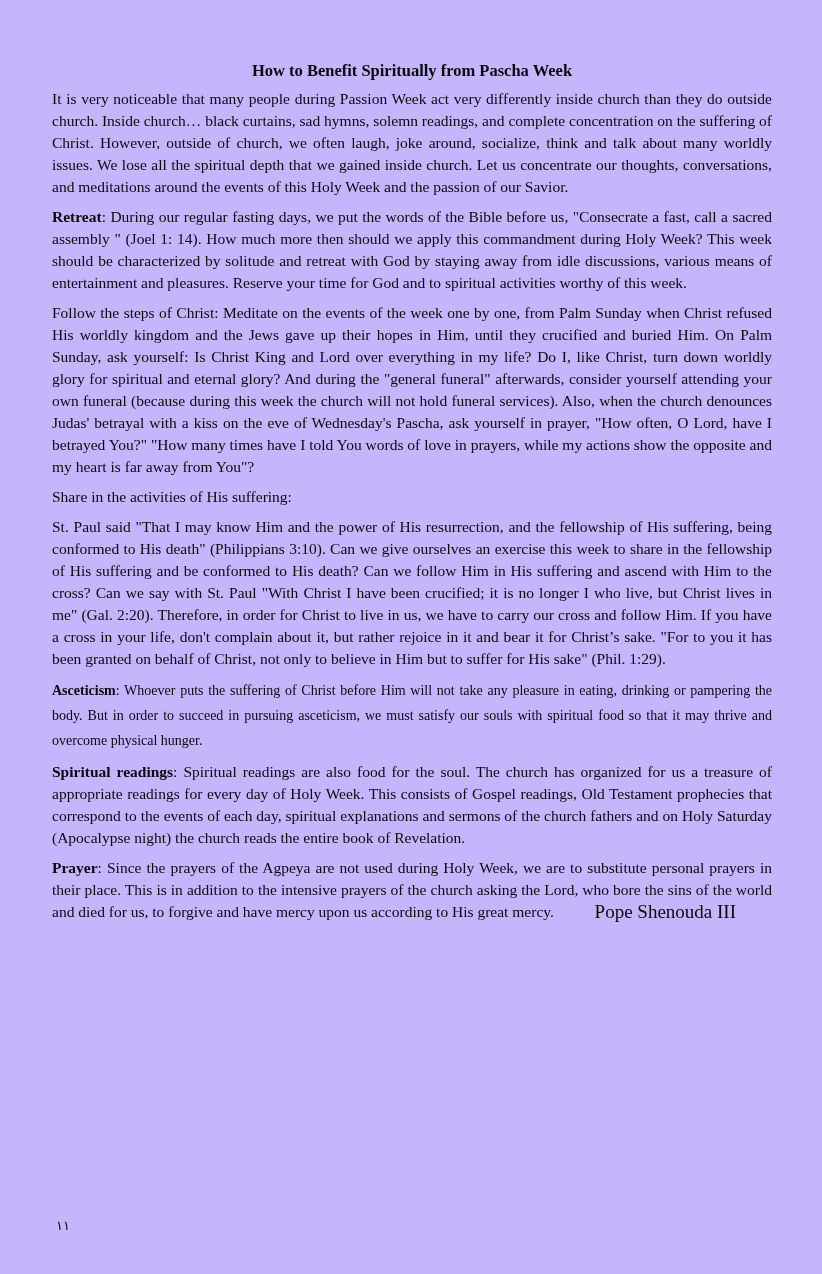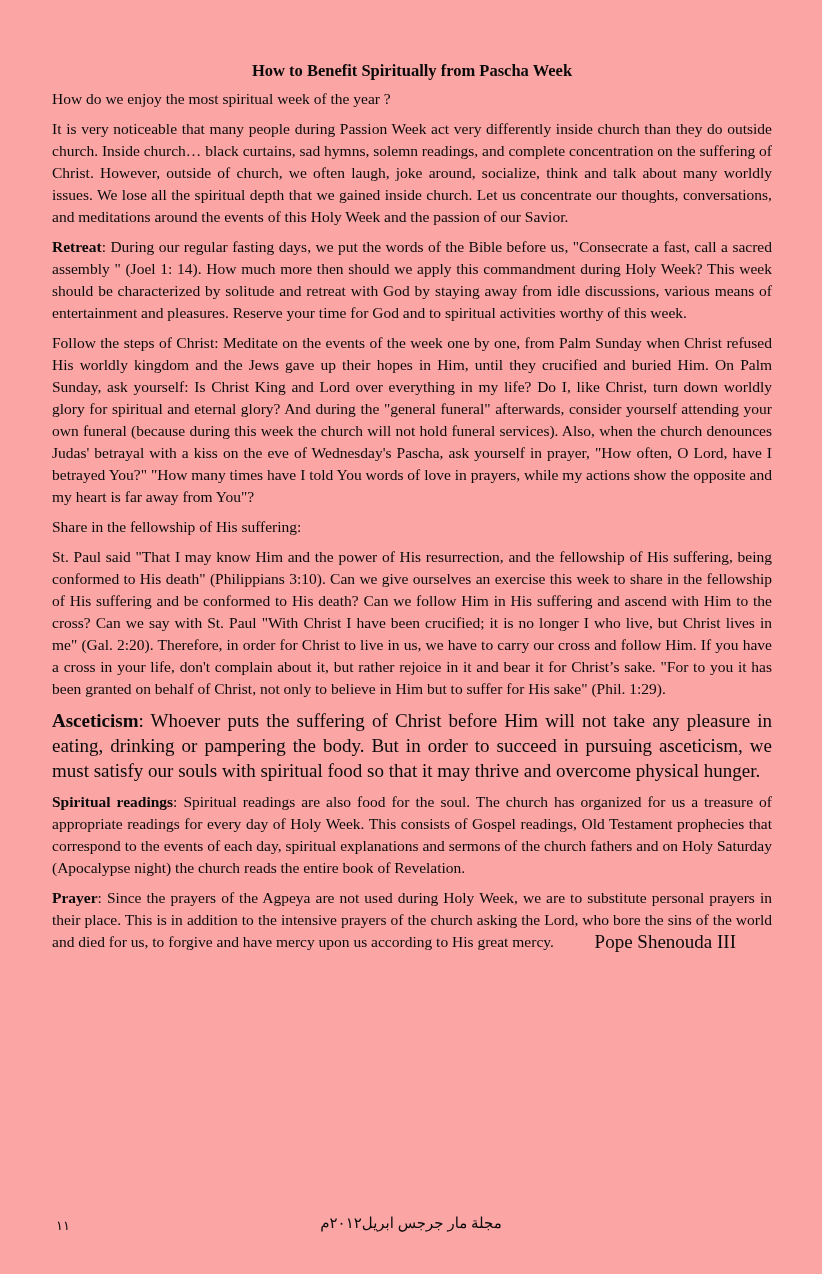--- a/index.html
+++ b/index.html
@@ -4,21 +4,21 @@
 <style>
   html, body {
     margin: 0;
     padding: 0;
     background: #ffffff;
   }
   .page {
     position: relative;
     width: 822px;
     height: 1274px;
-    background: #fca5a5;
+    background: #c4b5fd;
     color: #0a0a0a;
     font-family: "Liberation Serif", "DejaVu Serif", serif;
     overflow: hidden;
   }
   .content {
     position: absolute;
     left: 52px;
     top: 60px;
     width: 720px;
   }
@@ -32,21 +32,21 @@
   .para {
     font-size: 15.5px;
     line-height: 22px;
     text-align: justify;
     margin: 0 0 8px 0;
   }
   .para .lead {
     font-weight: 700;
   }
   .para.small {
-    font-size: 19px;
+    font-size: 14px;
     line-height: 25px;
   }
   .para.prayer {
     position: relative;
     margin-bottom: 8px;
   }
   .signature {
     position: absolute;
     right: 36px;
     bottom: 0;
@@ -78,39 +78,37 @@
   }
 </style>
 </head>
 <body>
 
 <div class="page">
   <div class="content">
 
     <div class="title">How to Benefit Spiritually from Pascha Week</div>
 
-    <p class="para"><b class="lead"></b><span>How do we enjoy the most spiritual week of the year ?</span></p>
 
 
     <p class="para"><b class="lead"></b><span>It is very noticeable that many people during Passion Week act very differently inside church than they do outside church. Inside church… black curtains, sad hymns, solemn readings, and complete concentration on the suffering of Christ. However, outside of church, we often laugh, joke around, socialize, think and talk about many worldly issues. We lose all the spiritual depth that we gained inside church. Let us concentrate our thoughts, conversations, and meditations around the events of this Holy Week and the passion of our Savior.</span></p>
 
     <p class="para"><b class="lead">Retreat</b><span>: During our regular fasting days, we put the words of the Bible before us, "Consecrate a fast, call a sacred assembly " (Joel 1: 14). How much more then should we apply this commandment during Holy Week? This week should be characterized by solitude and retreat with God by staying away from idle discussions, various means of entertainment and pleasures. Reserve your time for God and to spiritual activities worthy of this week.</span></p>
 
     <p class="para"><b class="lead"></b><span>Follow the steps of Christ: Meditate on the events of the week one by one, from Palm Sunday when Christ refused His worldly kingdom and the Jews gave up their hopes in Him, until they crucified and buried Him. On Palm Sunday, ask yourself: Is Christ King and Lord over everything in my life? Do I, like Christ, turn down worldly glory for spiritual and eternal glory? And during the "general funeral" afterwards, consider yourself attending your own funeral (because during this week the church will not hold funeral services). Also, when the church denounces Judas' betrayal with a kiss on the eve of Wednesday's Pascha, ask yourself in prayer, "How often, O Lord, have I betrayed You?" "How many times have I told You words of love in prayers, while my actions show the opposite and my heart is far away from You"?</span></p>
 
-    <p class="para"><b class="lead"></b><span>Share in the fellowship of His suffering:</span></p>
+    <p class="para"><b class="lead"></b><span>Share in the activities of His suffering:</span></p>
 
     <p class="para"><b class="lead"></b><span>St. Paul said "That I may know Him and the power of His resurrection, and the fellowship of His suffering, being conformed to His death" (Philippians 3:10). Can we give ourselves an exercise this week to share in the fellowship of His suffering and be conformed to His death? Can we follow Him in His suffering and ascend with Him to the cross? Can we say with St. Paul "With Christ I have been crucified; it is no longer I who live, but Christ lives in me" (Gal. 2:20). Therefore, in order for Christ to live in us, we have to carry our cross and follow Him. If you have a cross in your life, don't complain about it, but rather rejoice in it and bear it for Christ’s sake. "For to you it has been granted on behalf of Christ, not only to believe in Him but to suffer for His sake" (Phil. 1:29).</span></p>
 
     <p class="para small"><b class="lead">Asceticism</b><span>: Whoever puts the suffering of Christ before Him will not take any pleasure in eating, drinking or pampering the body. But in order to succeed in pursuing asceticism, we must satisfy our souls with spiritual food so that it may thrive and overcome physical hunger.</span></p>
 
     <p class="para"><b class="lead">Spiritual readings</b><span>: Spiritual readings are also food for the soul. The church has organized for us a treasure of appropriate readings for every day of Holy Week. This consists of Gospel readings, Old Testament prophecies that correspond to the events of each day, spiritual explanations and sermons of the church fathers and on Holy Saturday (Apocalypse night) the church reads the entire book of Revelation.</span></p>
 
 
     <p class="para prayer"><b class="lead">Prayer</b><span>: Since the prayers of the Agpeya are not used during Holy Week, we are to substitute personal prayers in their place. This is in addition to the intensive prayers of the church asking the Lord, who bore the sins of the world and died for us, to forgive and have mercy upon us according to His great mercy.</span><span class="signature">Pope Shenouda III</span></p>
 
   </div>
 
   <div class="footer">
     <span class="page-num">١١</span>
-    <span class="journal">مجلة مار جرجس ابريل٢٠١٢م</span>
   </div>
 </div>
 
 </body></html>

